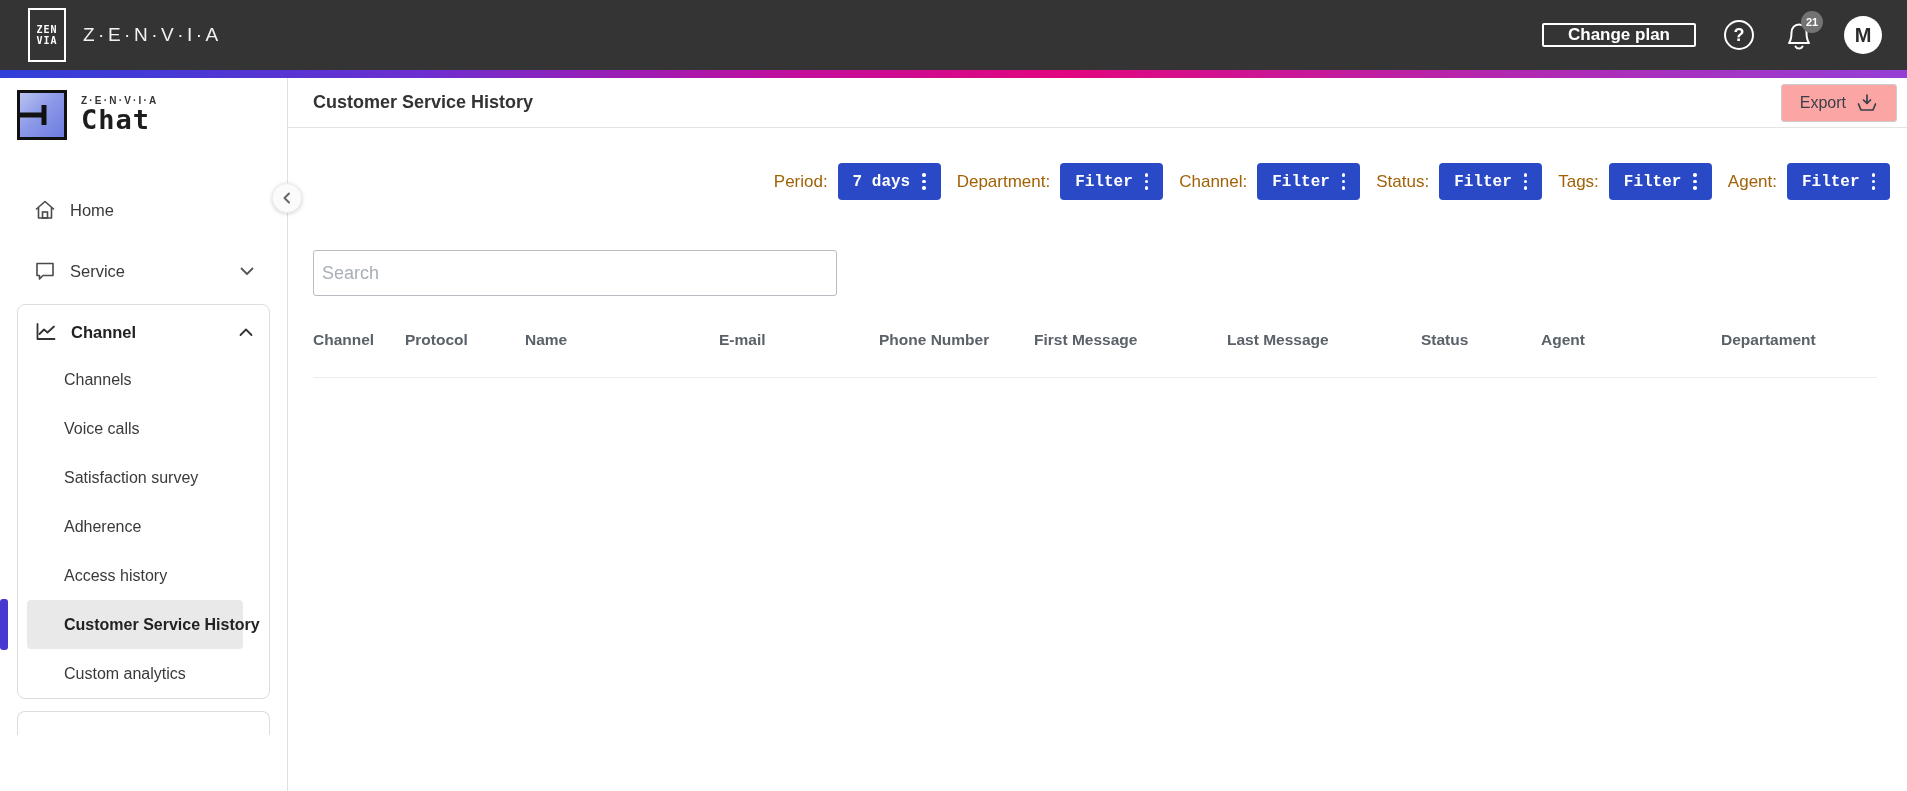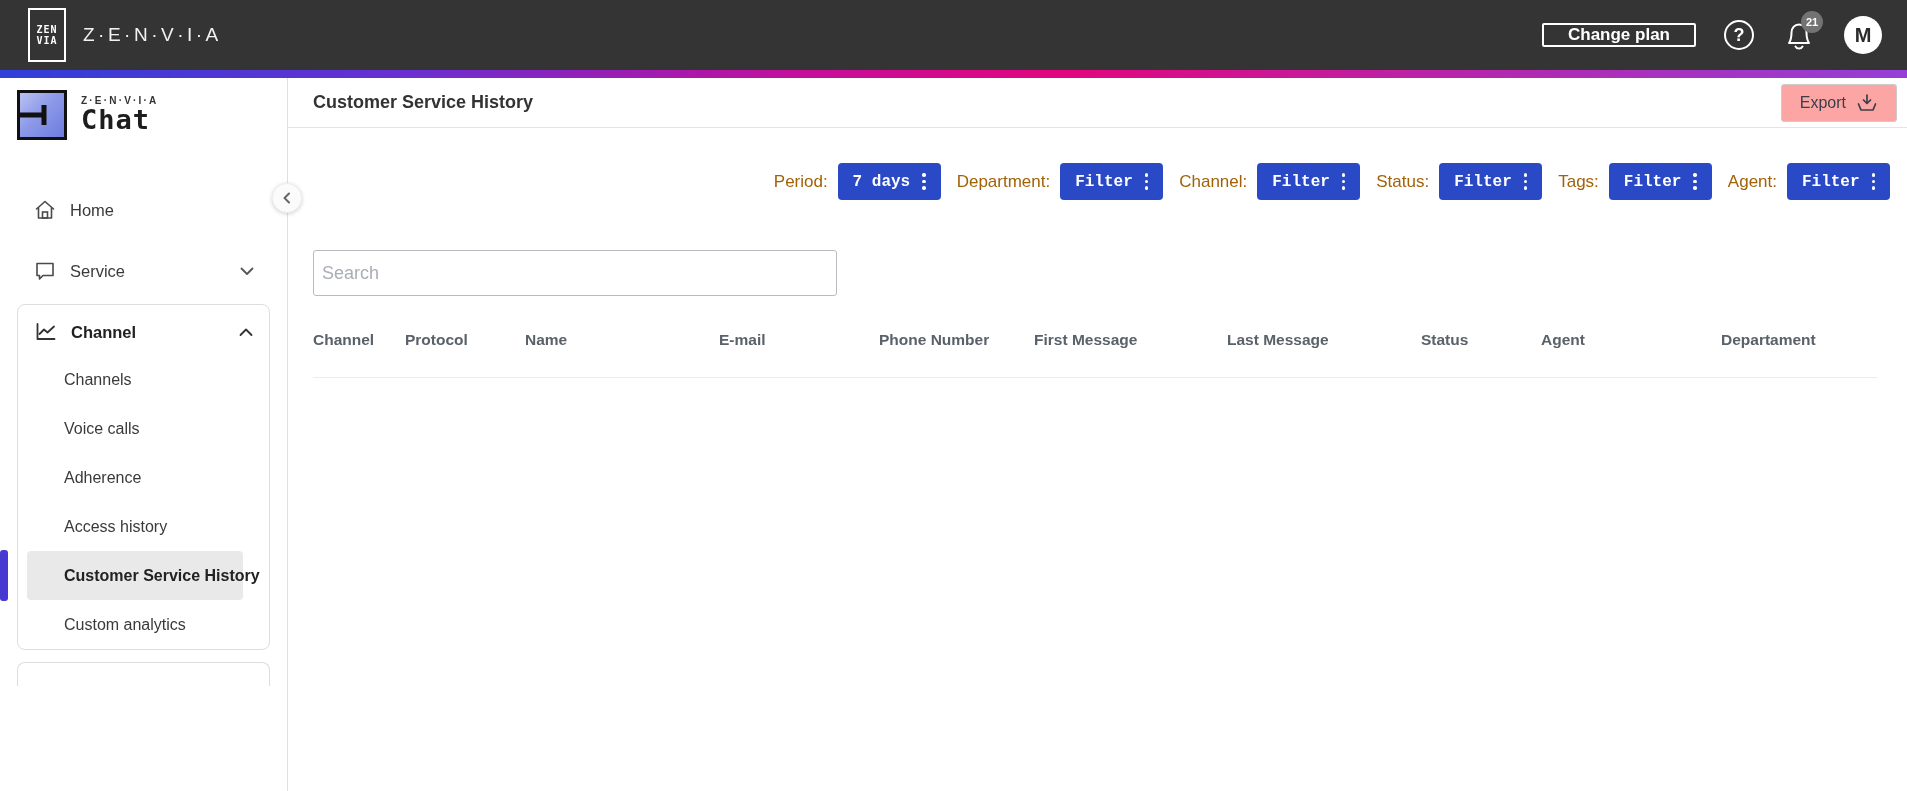--- a/index.html
+++ b/index.html
@@ -191,20 +191,23 @@
           </svg>
         </div>
 
         <div class="sub-item">
           <span class="lbl">Channels</span>
         </div>
         <div class="sub-item">
           <span class="lbl">Voice calls</span>
         </div>
         <div class="sub-item">
+          <span class="lbl">Satisfaction survey</span>
+        </div>
+        <div class="sub-item">
           <span class="lbl">Adherence</span>
         </div>
         <div class="sub-item">
           <span class="lbl">Access history</span>
         </div>
         <div class="sub-item active">
           <span class="active-bg"></span>
           <span class="active-bar"></span>
           <span class="lbl">Customer Service History</span>
         </div>

